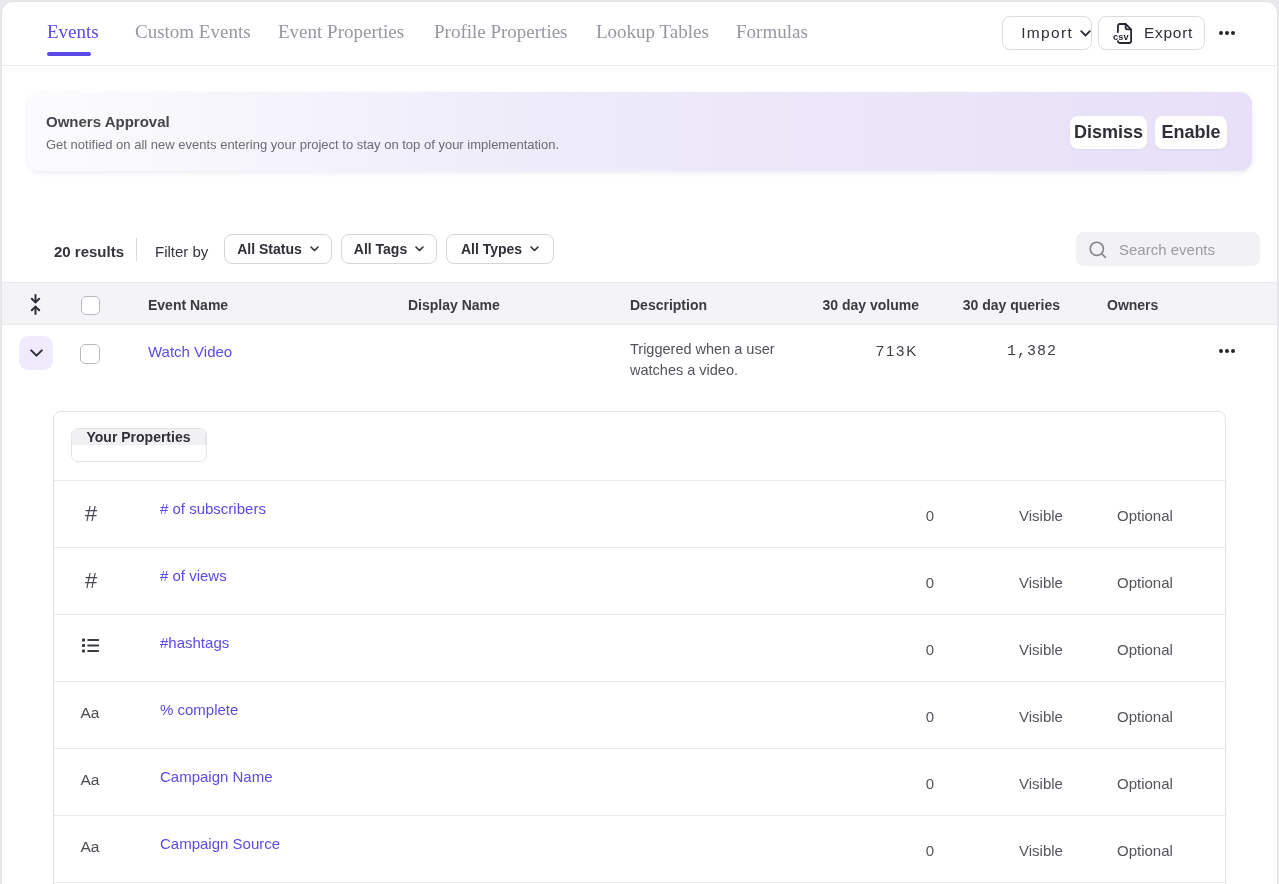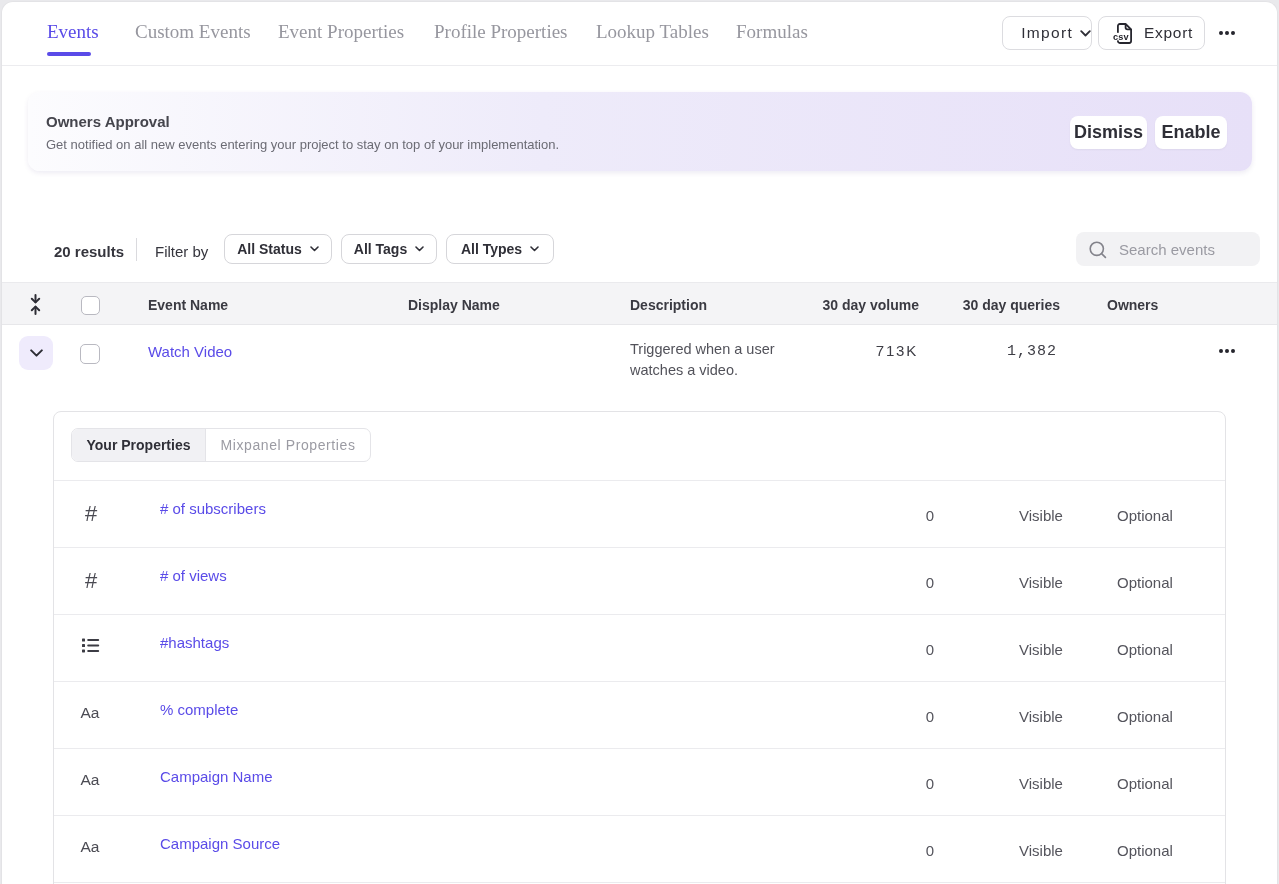--- a/index.html
+++ b/index.html
@@ -45,21 +45,21 @@
   .link { color:#5a4be8; text-decoration:none; }
   .desc { position:absolute; left:630px; top:339px; width:162px; font-size:14.5px; line-height:21px; color:#52525a; }
   .num { font-size:15px; color:#3d3d45; }
   
   .dots { display:flex; gap:2.1px; align-items:center; }
   .dots i { width:3.8px; height:3.8px; border-radius:50%; background:#26262e; }
   
   .panel { position:absolute; left:53px; top:411px; width:1173px; height:500px;
            border:1px solid #e3e3e6; border-radius:8px 8px 0 0; background:#fff; }
   .seg { position:absolute; left:71px; top:428px; height:34px; display:flex;
-         border:1px solid #e4e4e8; border-radius:7px; overflow:hidden; background:#fff; }
+         border:1px solid #e4e4e8; border-radius:7px; overflow:hidden; background:#fff;flex-direction:column; }
   .seg .s1 { width:134px; background:#f1f1f4; display:flex; align-items:center; justify-content:center;
              font-size:14px; font-weight:600; color:#2f2f37; border-right:1px solid #e4e4e8; }
   .seg .s2 { width:164px; display:flex; align-items:center; justify-content:center;
              font-size:14px; font-weight:500; color:#9b9ba3; letter-spacing:0.6px; }
   .prow-line { position:absolute; left:54px; width:1171px; height:1px; background:#ebebee; }
   .pname { position:absolute; left:160px; font-size:15px; line-height:15px; color:#5a4be8; white-space:nowrap; }
   .pzero { position:absolute; left:901px; width:33px; text-align:right; font-size:15px; line-height:16px; color:#54545c; }
   .pvis  { position:absolute; left:1019px; font-size:15px; line-height:16px; color:#54545c; }
   .popt  { position:absolute; left:1117px; font-size:15px; line-height:16px; color:#54545c; }
   .picon-hash { position:absolute; left:82px; width:18px; text-align:center; font-size:22px; line-height:22px; font-weight:400; color:#4b4b53; }
@@ -158,21 +158,20 @@
 <span class="abs num" style="left:990px; top:342.5px; width:67px; text-align:right; font-family:'Liberation Mono',monospace; letter-spacing:1px;">1,382</span>
 <div class="dots abs" style="left:1219px; top:349px;">
     <i></i>
     <i></i>
     <i></i>
   </div>
 
 <div class="panel"></div>
 <div class="seg">
     <div class="s1">Your Properties</div>
-    <div class="s2">Mixpanel Properties</div>
   </div>
 
 <div class="prow-line" style="top:480px;"></div>
 <div class="prow-line" style="top:547px;"></div>
 <div class="prow-line" style="top:614px;"></div>
 <div class="prow-line" style="top:681px;"></div>
 <div class="prow-line" style="top:748px;"></div>
 <div class="prow-line" style="top:815px;"></div>
 <div class="prow-line" style="top:882px;"></div>
 

